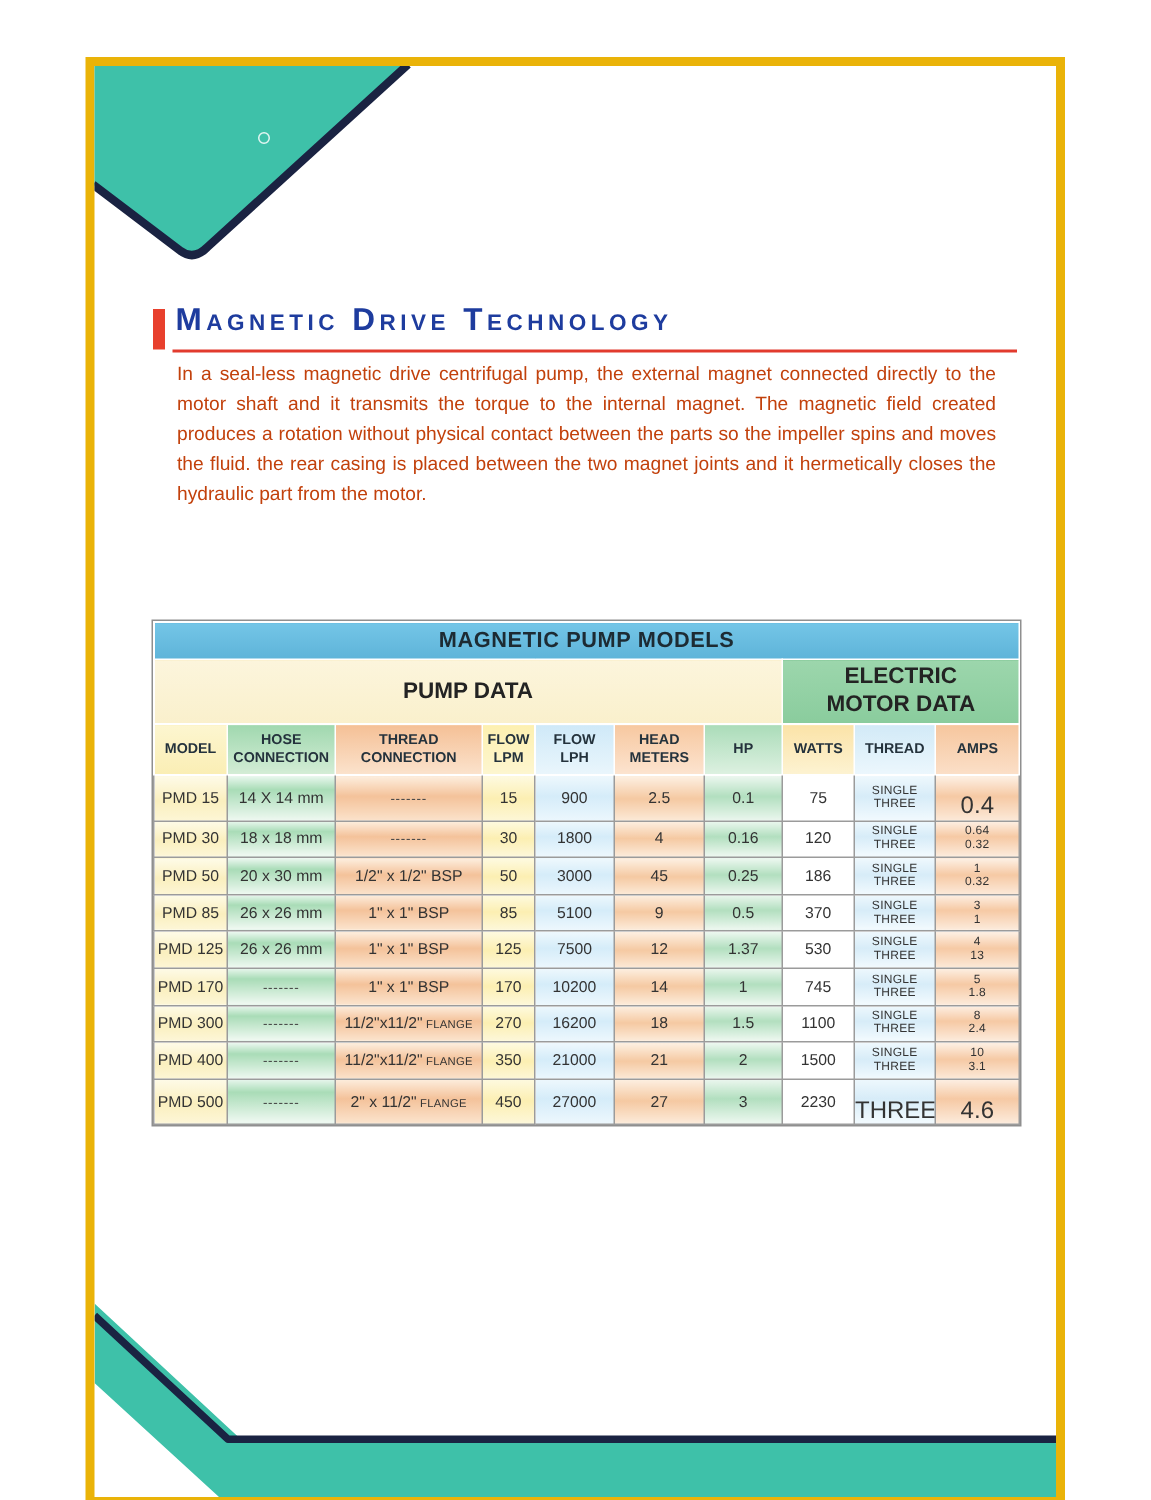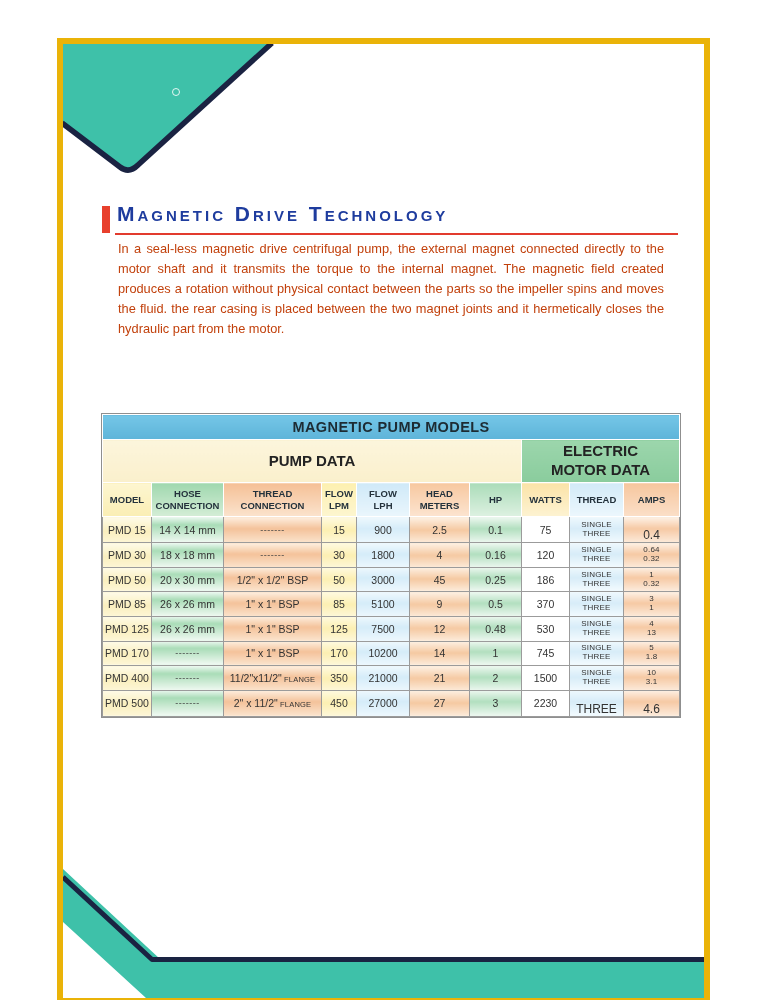--- a/index.html
+++ b/index.html
@@ -56,21 +56,21 @@
   .c-hose  { background:linear-gradient(#e9f7ee,#a9dcb7 30%,#f0f9f2); }
   .c-thread{ background:linear-gradient(#fdeede,#f4c29a 45%,#fbe3cc); }
   .c-lpm   { background:linear-gradient(#fefae0,#fcefb2 50%,#fdf7d8); }
   .c-lph   { background:linear-gradient(#eef8fd,#d5ecf9 45%,#ecf7fd); }
   .c-head  { background:linear-gradient(#fdf0e2,#f5c9a2 50%,#fcead8); }
   .c-hp    { background:linear-gradient(#ecf7ef,#b2dfbf 45%,#ecf7ef);margin-top:12px; }
   .c-watts { background:linear-gradient(#fefaе8,#fdeebc 55%,#fdf8e0); }
   .c-phase { background:linear-gradient(#eef8fd,#d7ecf8 45%,#f2fafe); }
   .c-amps  { background:linear-gradient(#fdf0e4,#f6c9a4 45%,#fceada); }
   .stack2 div { font-size:8px; line-height:1.12; letter-spacing:0.2px; }
-  .stack1 div { font-size:12px; line-height:1.1;margin-top:12px; }
+  .stack1 div { font-size:16px; line-height:1.1;margin-top:12px; }
   .dash { font-size:9px; letter-spacing:0.5px; color:#444; }
   .suffix { font-size:7.5px; letter-spacing:0.2px; }
 </style>
 </head>
 <body>
 
 <div class="page">
 
   <svg class="deco-top" viewBox="0 0 215 140" aria-hidden="true">
     <path d="M0,0 H210 L76,122 Q67,131 58,124 L0,80 Z" fill="#3ec1a9"></path>
@@ -197,21 +197,21 @@
               <div>1</div>
             </td>
           </tr>
           <tr>
             <td class="c-model">PMD 125</td>
             <td class="c-hose">26 x 26 mm</td>
             <td class="c-thread">1" x 1" BSP</td>
             <td class="c-lpm">125</td>
             <td class="c-lph">7500</td>
             <td class="c-head">12</td>
-            <td class="c-hp">0.48</td>
+            <td class="c-hp">1.37</td>
             <td class="c-watts">530</td>
             <td class="c-phase stack2">
               <div>SINGLE</div>
               <div>THREE</div>
             </td>
             <td class="c-amps stack2">
               <div>4</div>
               <div>13</div>
             </td>
           </tr>
@@ -224,20 +224,38 @@
             <td class="c-head">14</td>
             <td class="c-hp">1</td>
             <td class="c-watts">745</td>
             <td class="c-phase stack2">
               <div>SINGLE</div>
               <div>THREE</div>
             </td>
             <td class="c-amps stack2">
               <div>5</div>
               <div>1.8</div>
+            </td>
+          </tr>
+          <tr>
+            <td class="c-model">PMD 300</td>
+            <td class="c-hose dash">-------</td>
+            <td class="c-thread">11/2"x11/2"<span class="suffix"> FLANGE</span></td>
+            <td class="c-lpm">270</td>
+            <td class="c-lph">16200</td>
+            <td class="c-head">18</td>
+            <td class="c-hp">1.5</td>
+            <td class="c-watts">1100</td>
+            <td class="c-phase stack2">
+              <div>SINGLE</div>
+              <div>THREE</div>
+            </td>
+            <td class="c-amps stack2">
+              <div>8</div>
+              <div>2.4</div>
             </td>
           </tr>
           <tr>
             <td class="c-model">PMD 400</td>
             <td class="c-hose dash">-------</td>
             <td class="c-thread">11/2"x11/2"<span class="suffix"> FLANGE</span></td>
             <td class="c-lpm">350</td>
             <td class="c-lph">21000</td>
             <td class="c-head">21</td>
             <td class="c-hp">2</td>

